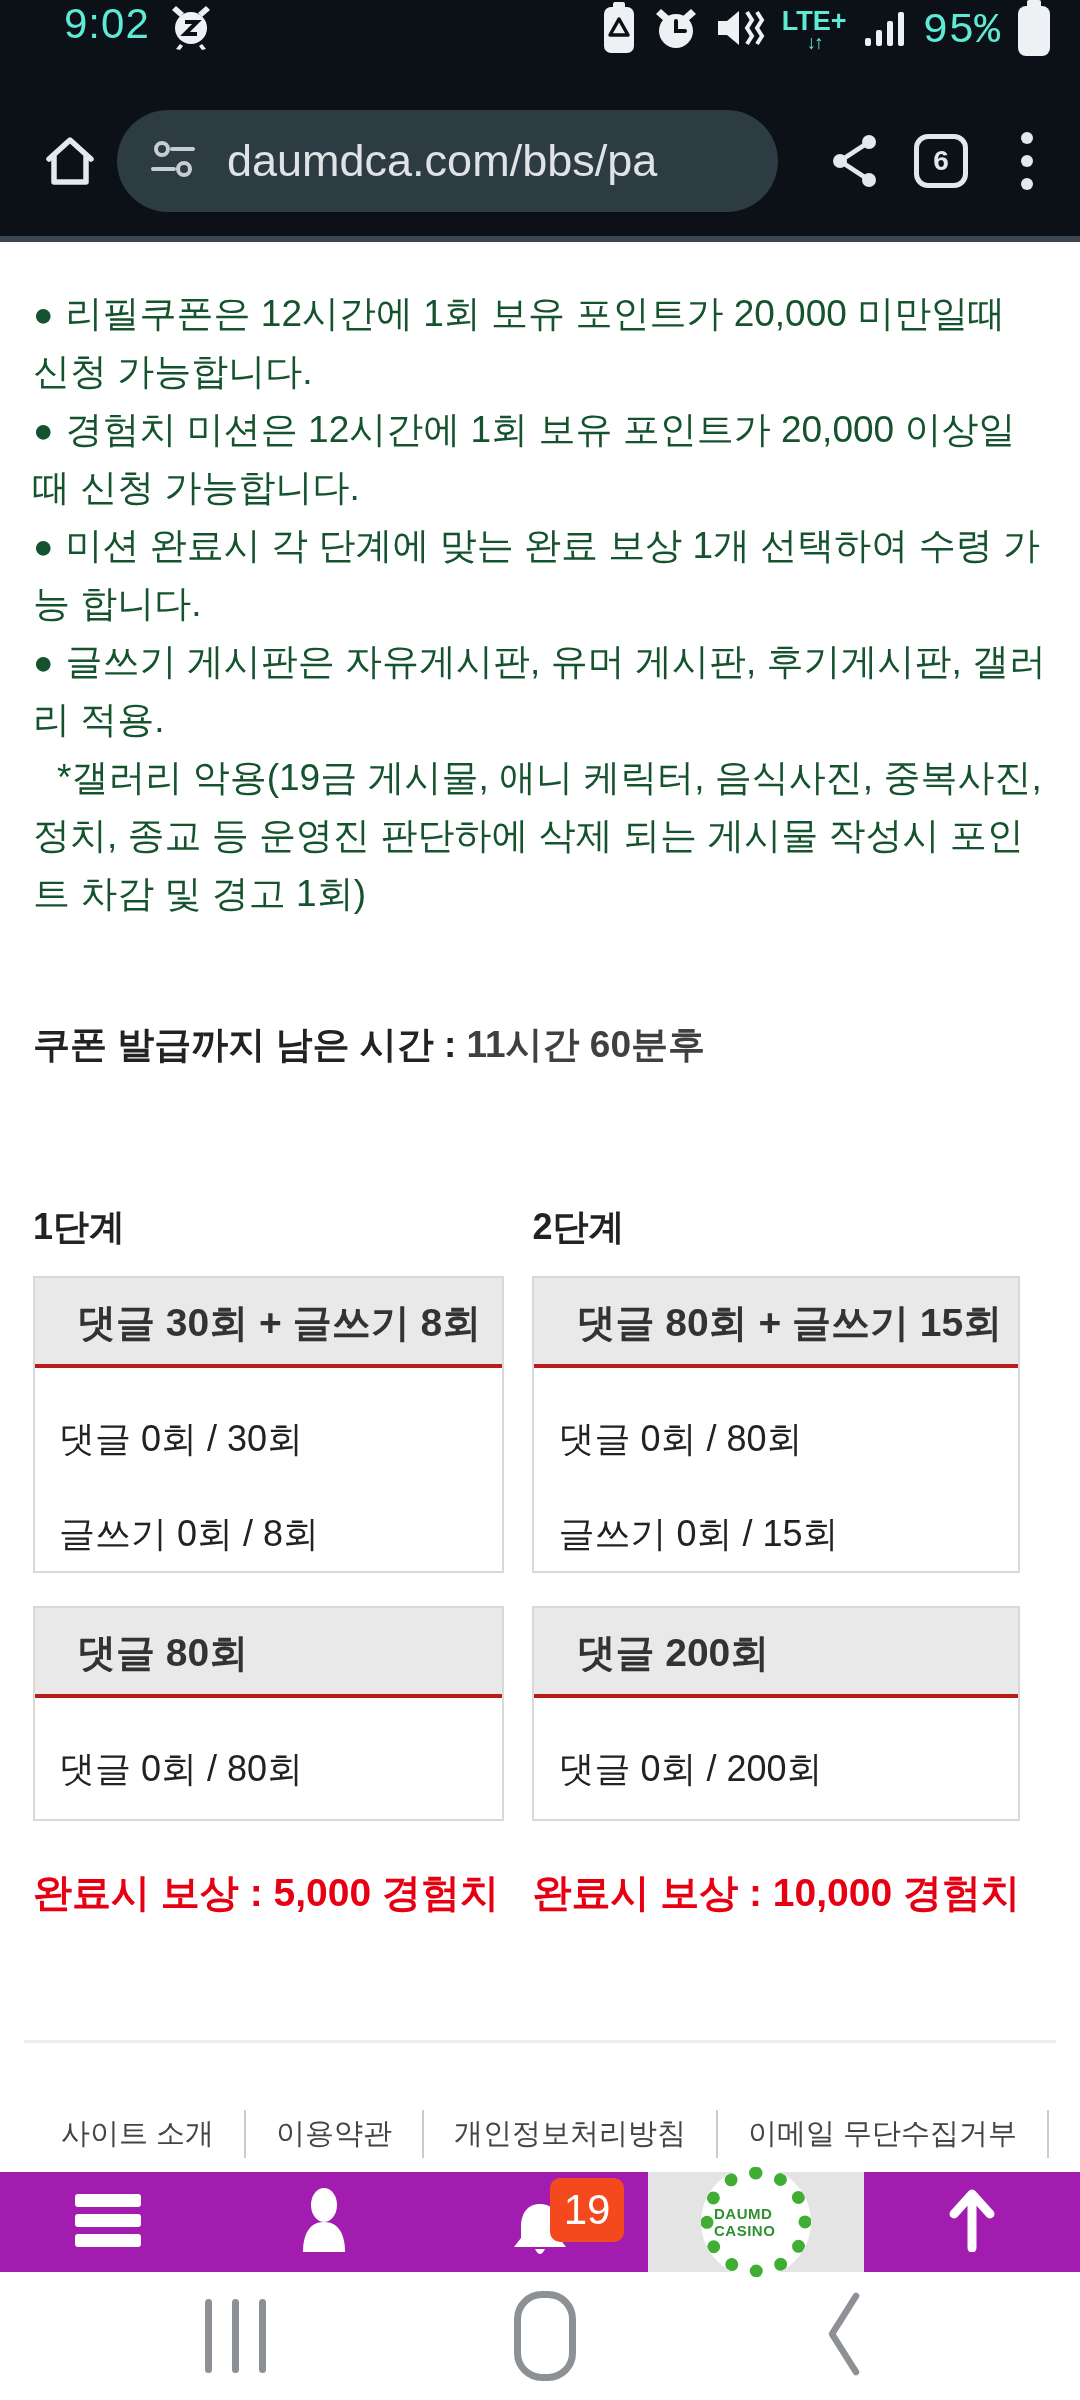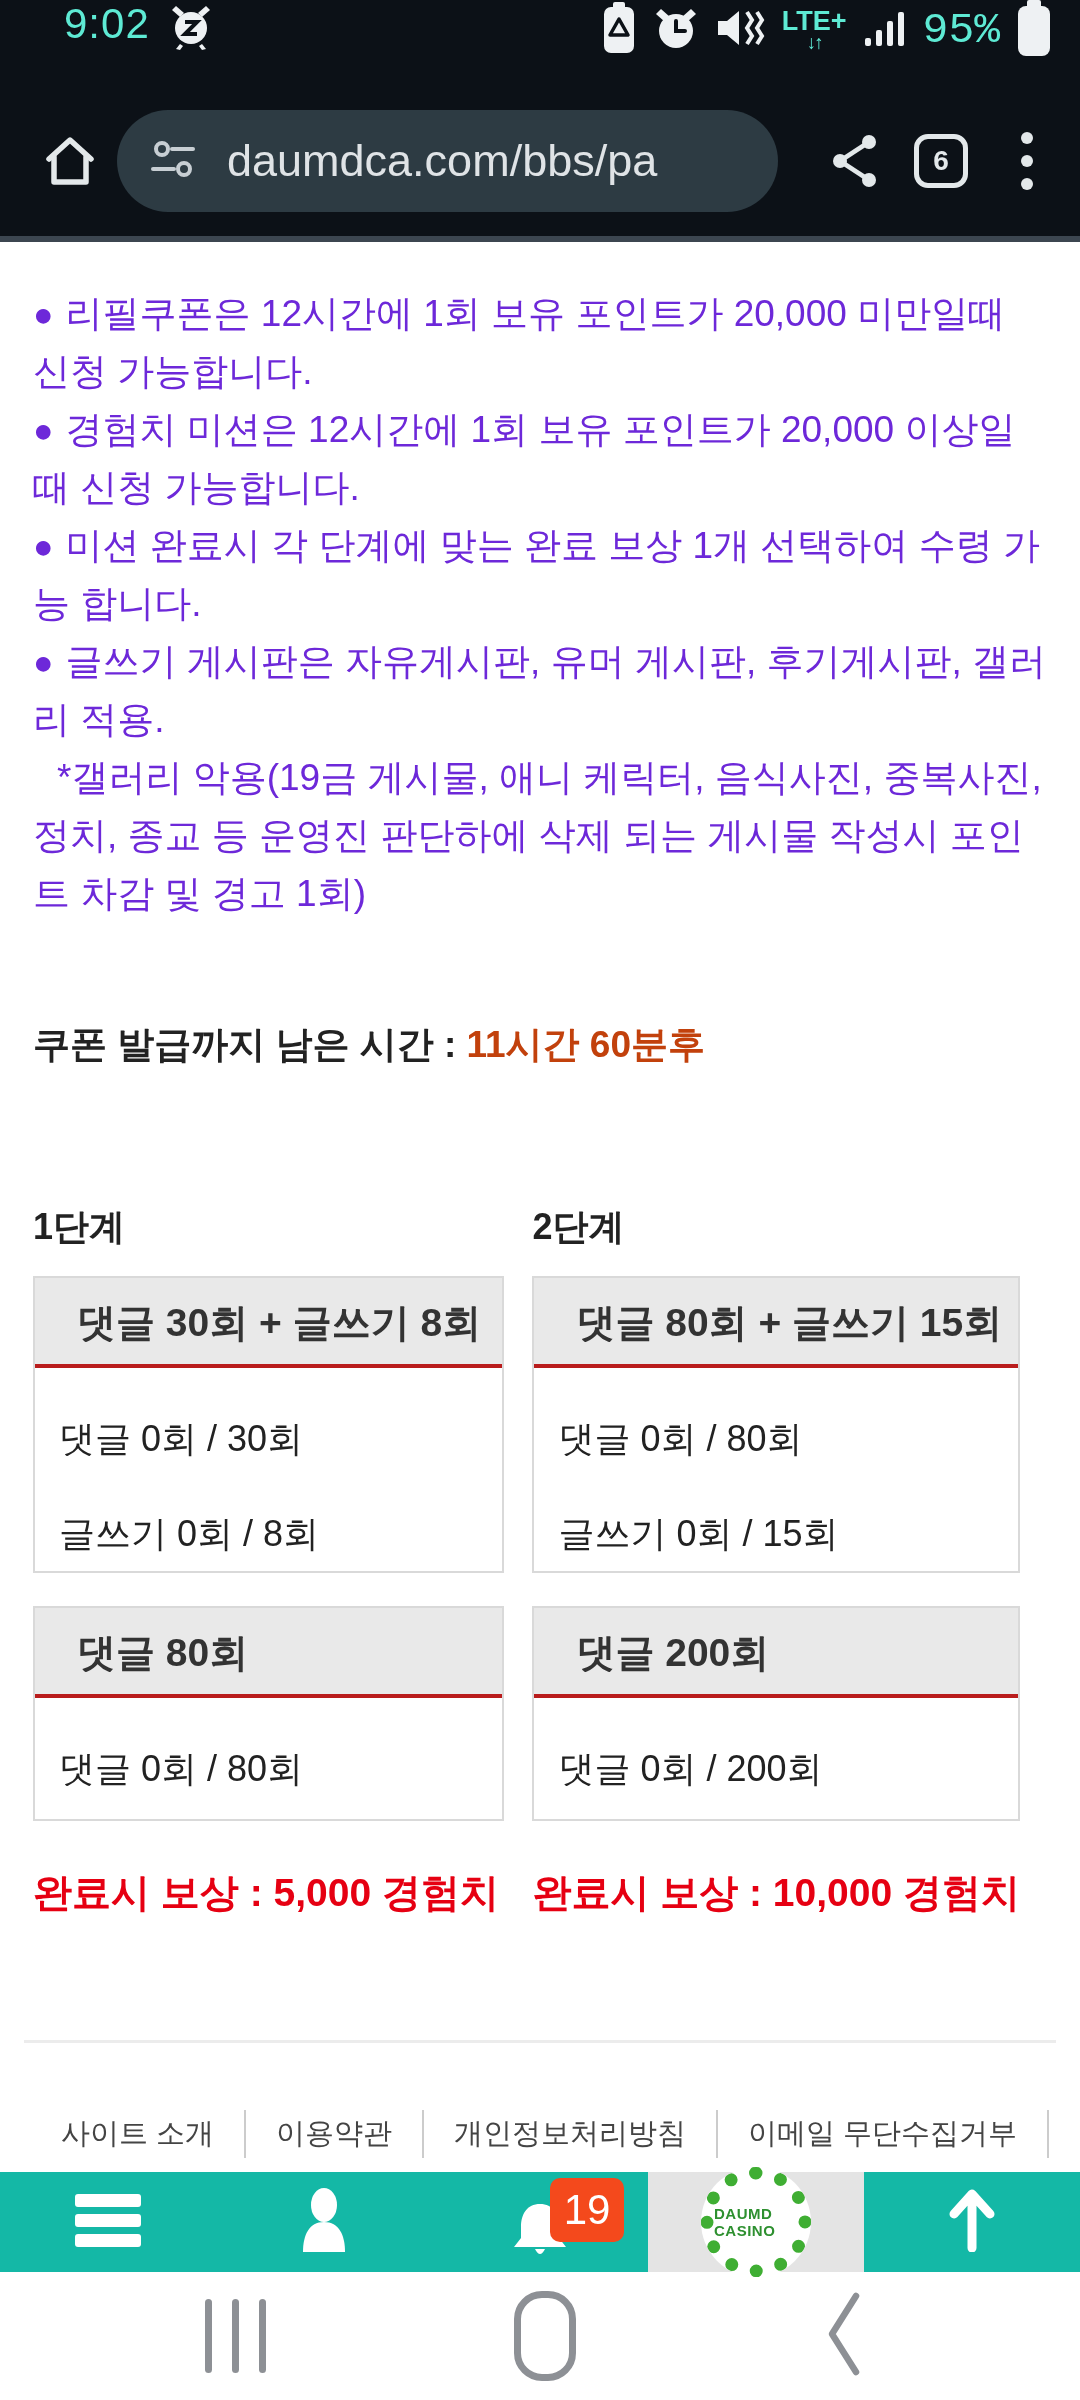--- a/index.html
+++ b/index.html
@@ -37,26 +37,26 @@
   .tb-btn { width:86px; display:flex; justify-content:center; align-items:center; }
   .tab-box {
     width:54px; height:54px; border:5px solid #e3e8ea; border-radius:14px;
     color:#e3e8ea; font-size:28px; font-weight:bold;
     display:flex; align-items:center; justify-content:center;
   }
   .page-strip { height:6px; background:#3c4650; }
 
   
   .content { height:1930px; background:#fff; position:relative; overflow:hidden; }
-  .notices { padding:43px 33px 0 33px; font-size:37px; line-height:58px; color:#6d28d9; }
+  .notices { padding:43px 33px 0 33px; font-size:37px; line-height:58px; color:#14532d; }
   .notice { margin:0; }
   .bullet { margin-right:12px; font-size:34px; }
   .gallery-note { text-indent:24px; }
   .countdown { padding:0 33px; margin-top:97px; font-size:37px; font-weight:600; color:#222; }
-  .countdown .cd-value { color:#c2410c; margin-left:10px; }
+  .countdown .cd-value { color:#404040; margin-left:10px; }
 
   .missions {
     display:grid; grid-template-columns:1fr 1fr; column-gap:28px;
     padding:0 60px 0 33px; margin-top:133px;
   }
   .step-label { font-size:36px; font-weight:bold; color:#222; margin-bottom:24px; }
   .card { border:2px solid #d9d9d9; background:#fff; }
   .card-header {
     height:90px; background:#e9e9e9; border-bottom:4px solid #b91c1c;
     font-size:39px; font-weight:bold; color:#333; line-height:90px; padding-left:42px;
@@ -74,21 +74,21 @@
     border-top:3px solid #ececec; margin:0 24px;
     display:flex; align-items:flex-end; justify-content:center; padding-bottom:14px;
   }
   .footer-links { display:flex; align-items:center; }
   .footer-link {
     font-size:29px; color:#444; padding:4px 30px;
     border-right:2px solid #ccc; cursor:pointer;
   }
 
   
-  .site-nav { height:100px; background:#14b8a6; display:flex; }
+  .site-nav { height:100px; background:#a21caf; display:flex; }
   .nav-cell { width:216px; display:flex; align-items:center; justify-content:center; position:relative; }
   .nav-cell.logo-cell { background:#e4e4e4; }
   .badge {
     position:absolute; top:6px; left:118px; min-width:74px; height:64px;
     background:#f4491c; border-radius:10px; color:#fff; font-size:42px;
     display:flex; align-items:center; justify-content:center; padding:0 8px;
   }
   .bell-wrap { margin-top:22px; }
   .logo-circle {
     width:110px; height:110px; border-radius:50%; background:#fff;

